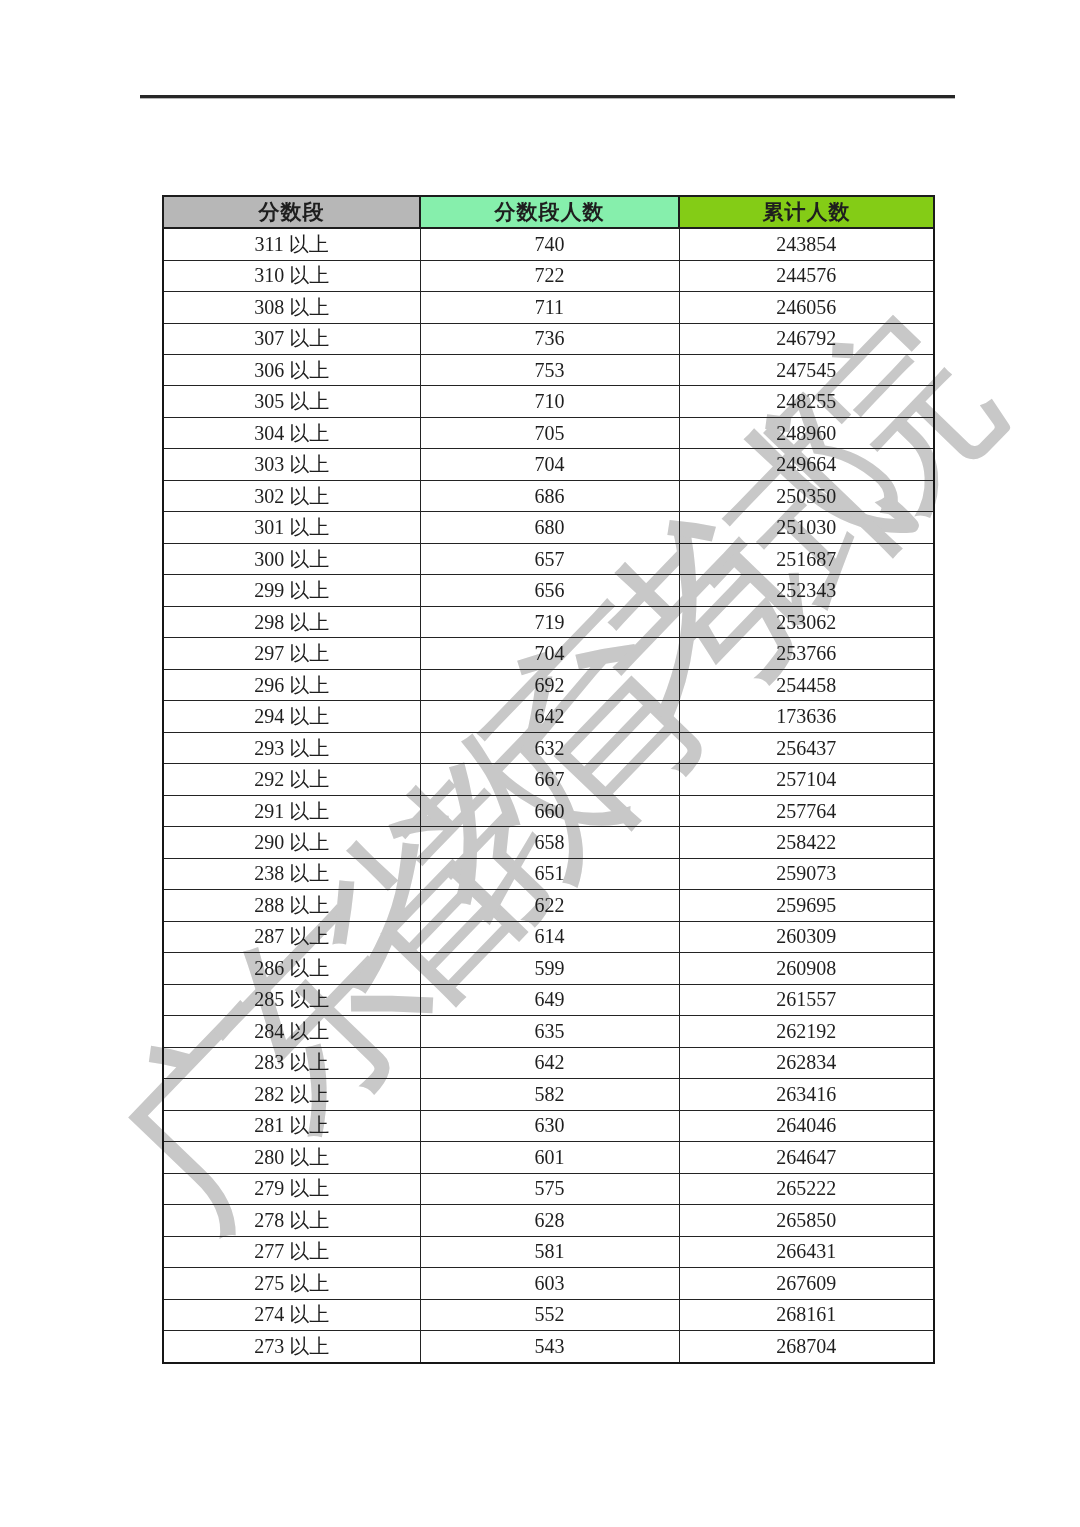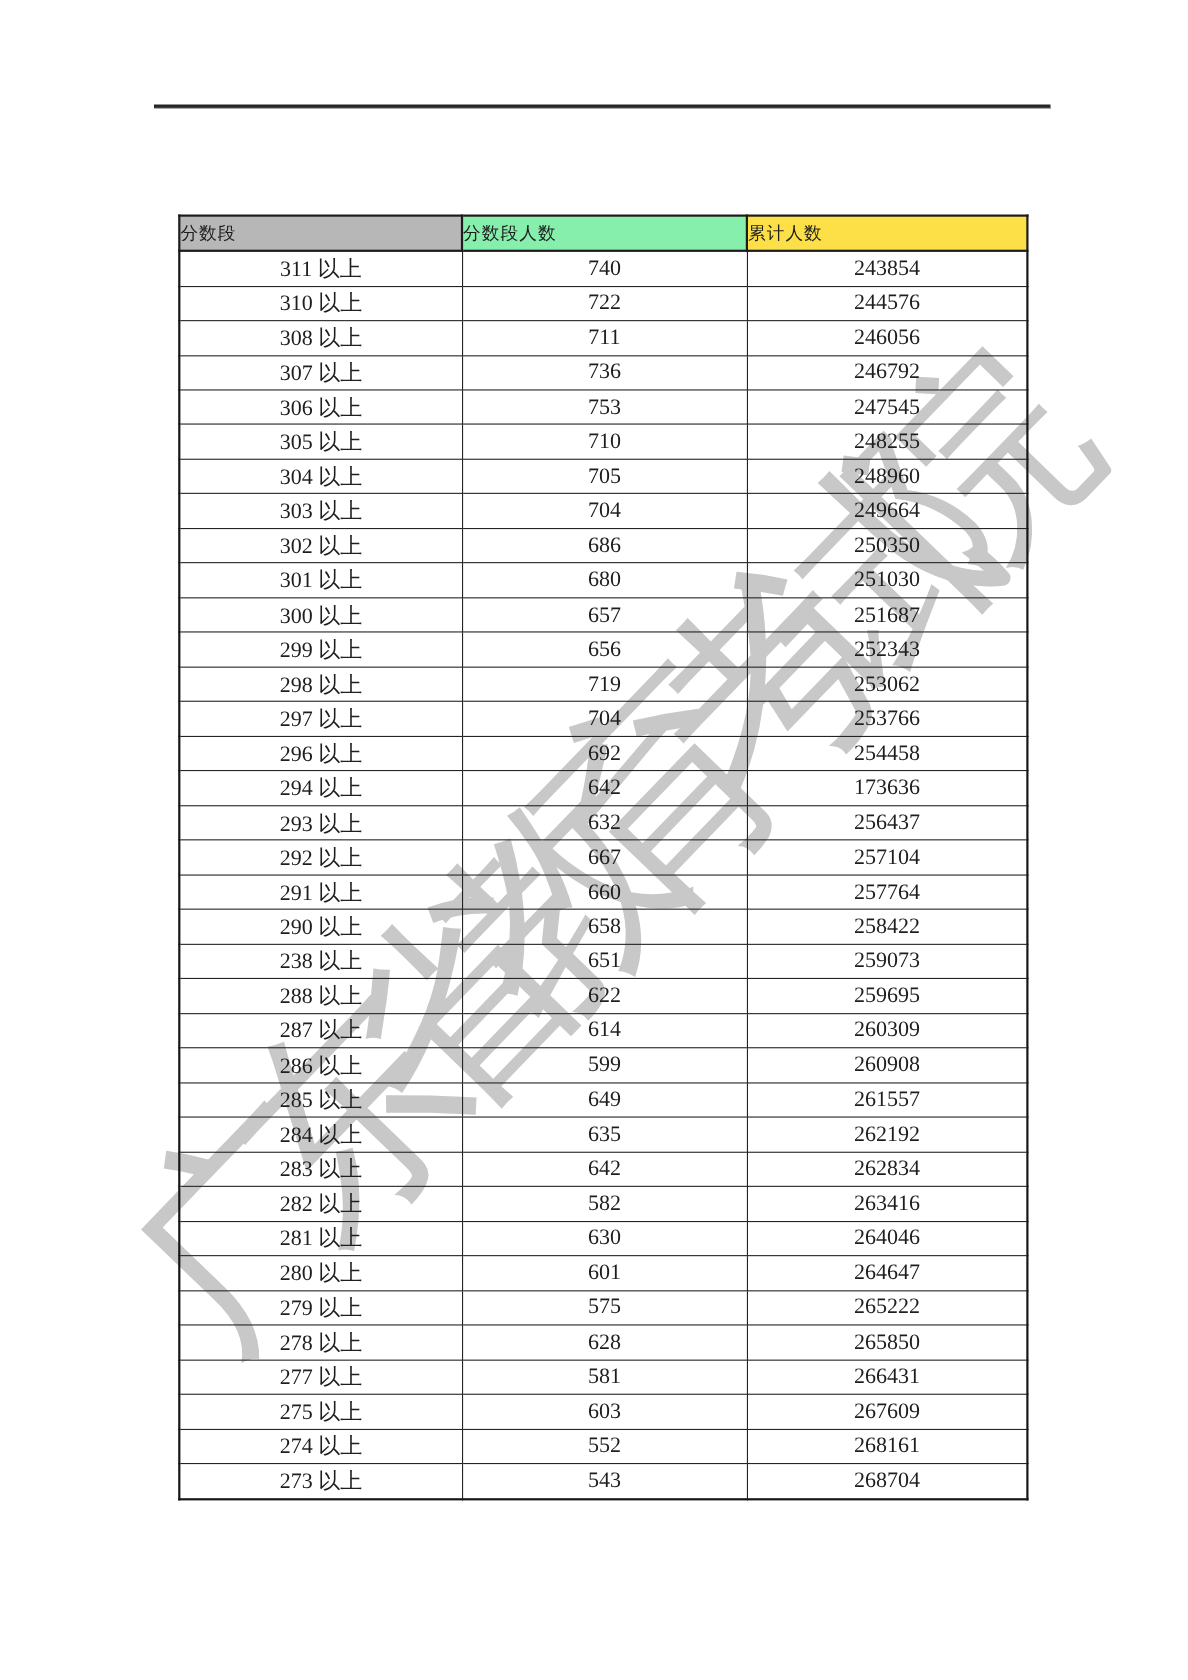--- a/index.html
+++ b/index.html
@@ -50,23 +50,23 @@
     z-index: 1;
     background: transparent;
   }
   table.score-table col.c1 { width: 257px; }
   table.score-table col.c2 { width: 259px; }
   table.score-table col.c3 { width: 255px; }
   table.score-table th {
     height: 30px;
     background: #b7b7b7;
     border: 2px solid #1c1c1c;
-    font-weight: normal;
-    font-size: 16px;
-    text-align: left;
+    font-weight: bold;
+    font-size: 21px;
+    text-align: center;
     vertical-align: middle;
     letter-spacing: 1px;
     padding: 0;
   }
   table.score-table td {
     border: 1.6px solid #232323;
     font-size: 20px;
     text-align: center;
     vertical-align: middle;
     padding: 0;
@@ -83,21 +83,21 @@
   <table class="score-table">
     <colgroup>
       <col class="c1">
         <col class="c2">
         <col class="c3">
     </colgroup>
     <thead>
       <tr>
         <th style="background: rgb(183, 183, 183);">分数段</th>
         <th style="background: #86efac;">分数段人数</th>
-        <th style="background: #fde047;">累计人数</th>
+        <th style="background: #84cc16;">累计人数</th>
       </tr>
     </thead>
     <tbody>
         <tr>
           <td>311 以上</td>
           <td>740</td>
           <td>243854</td>
         </tr>
         <tr>
           <td>310 以上</td>

